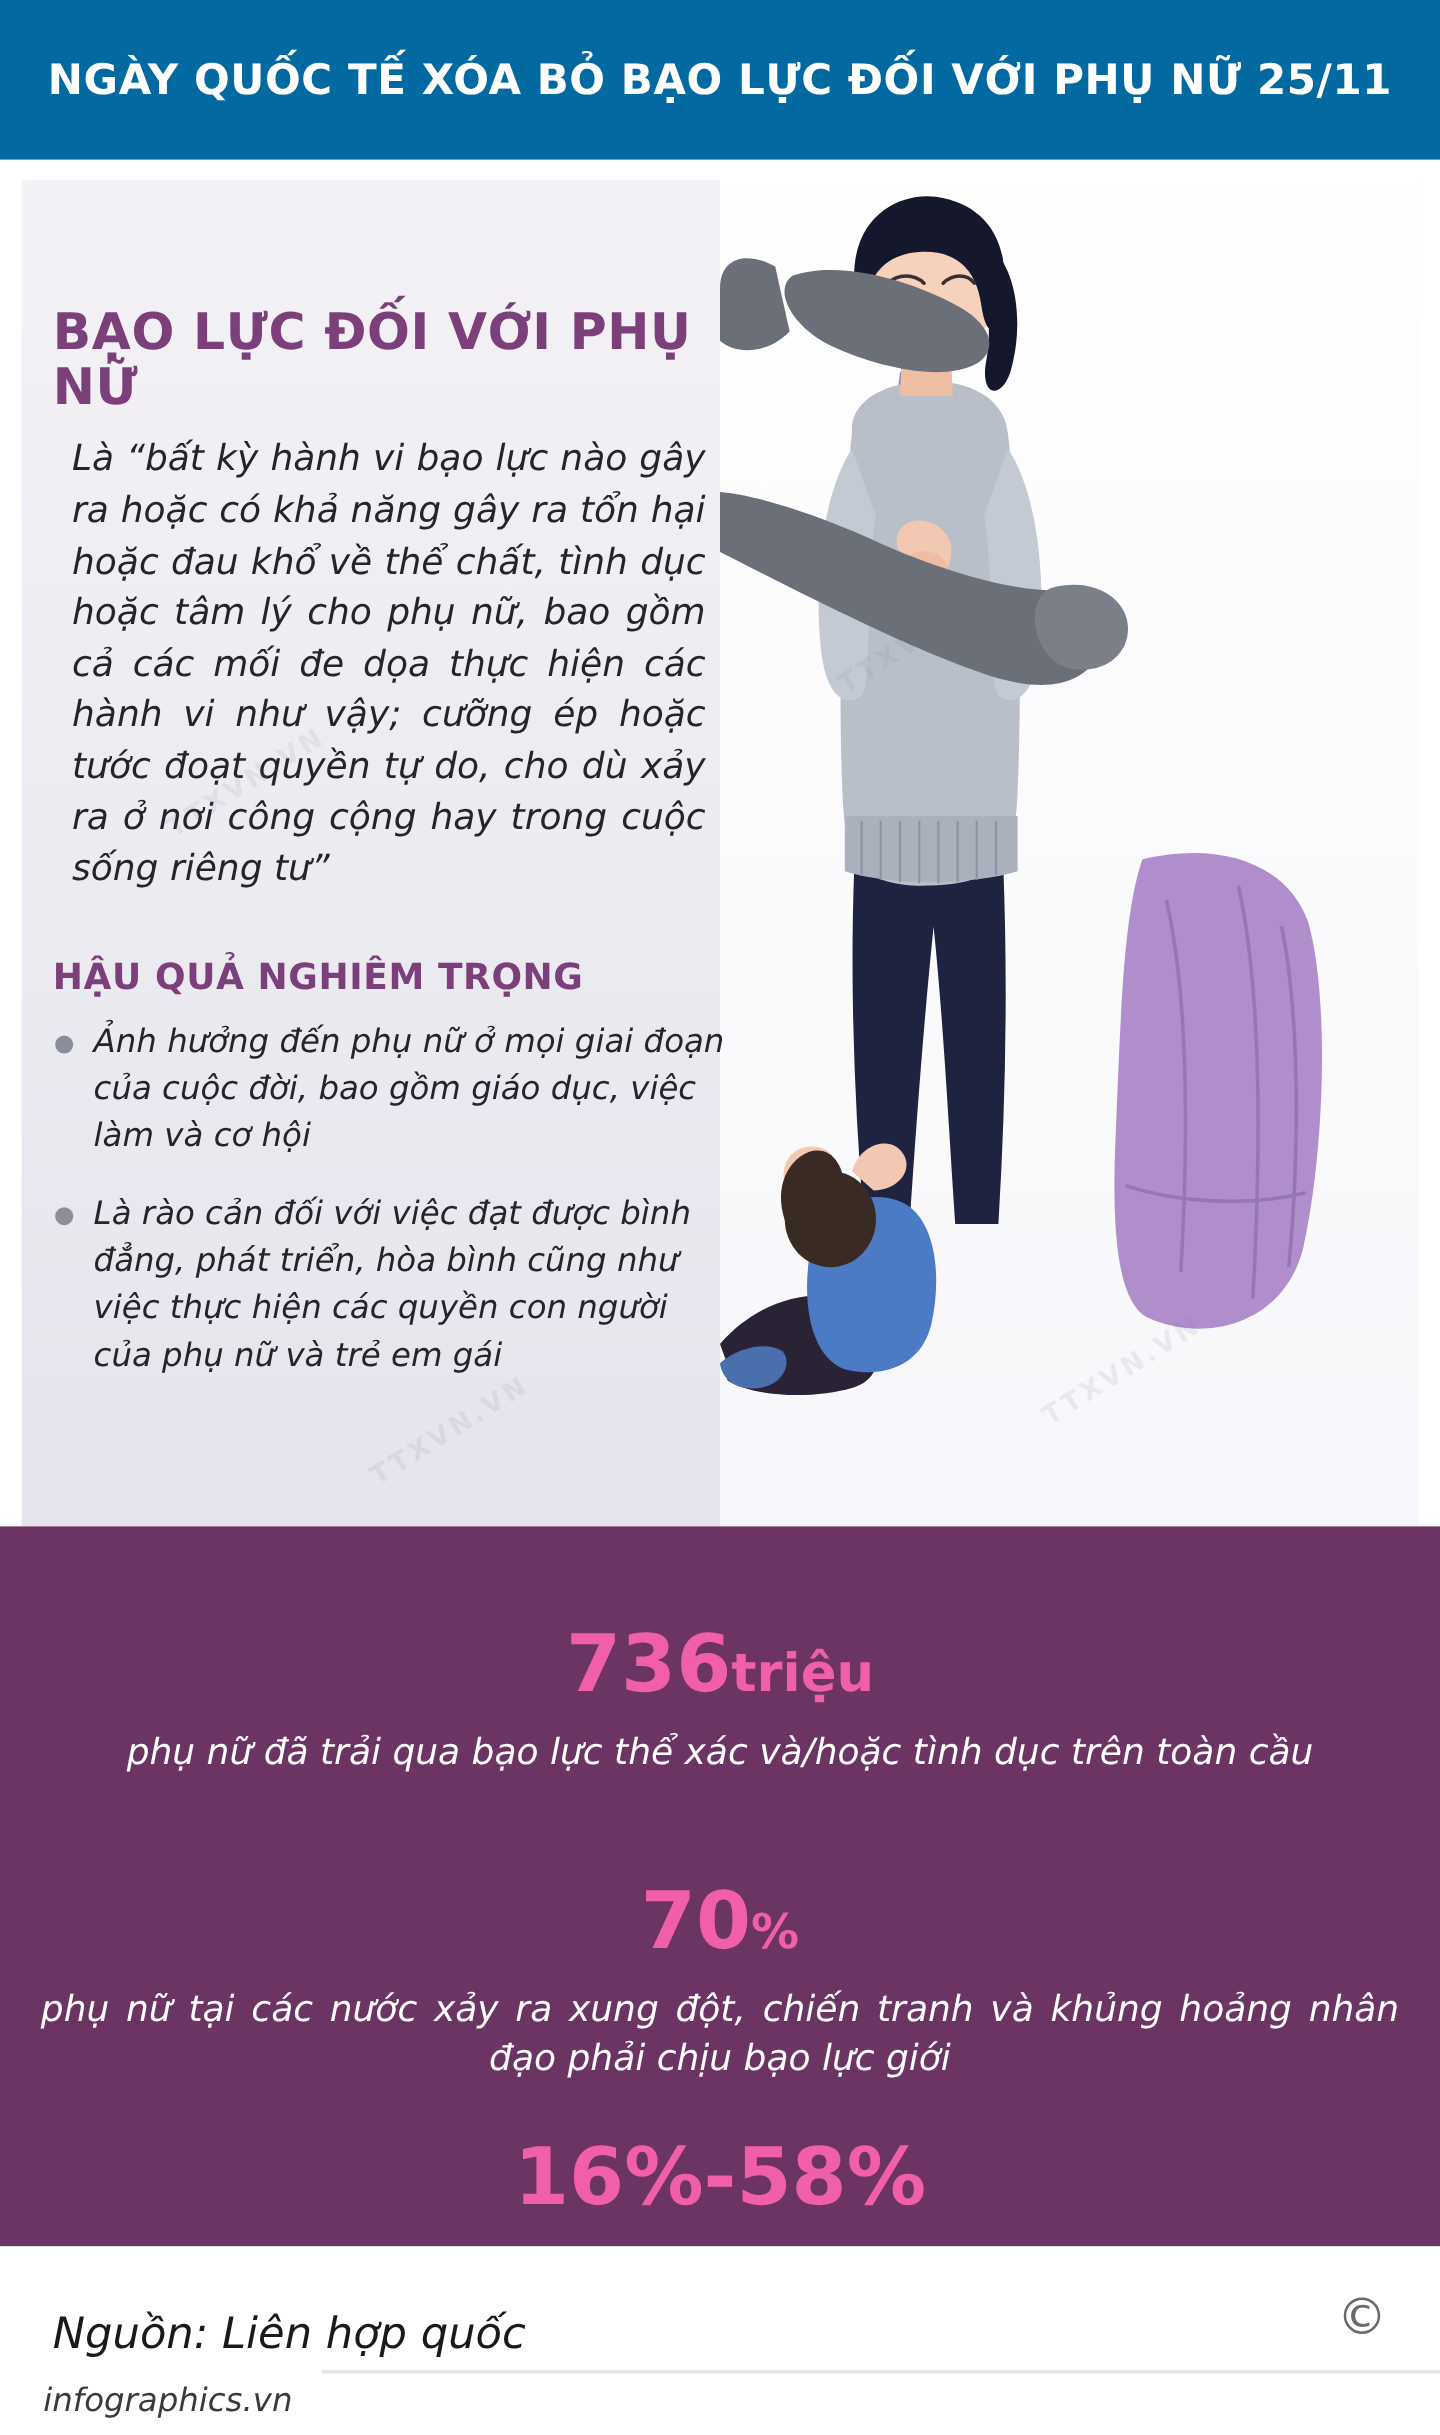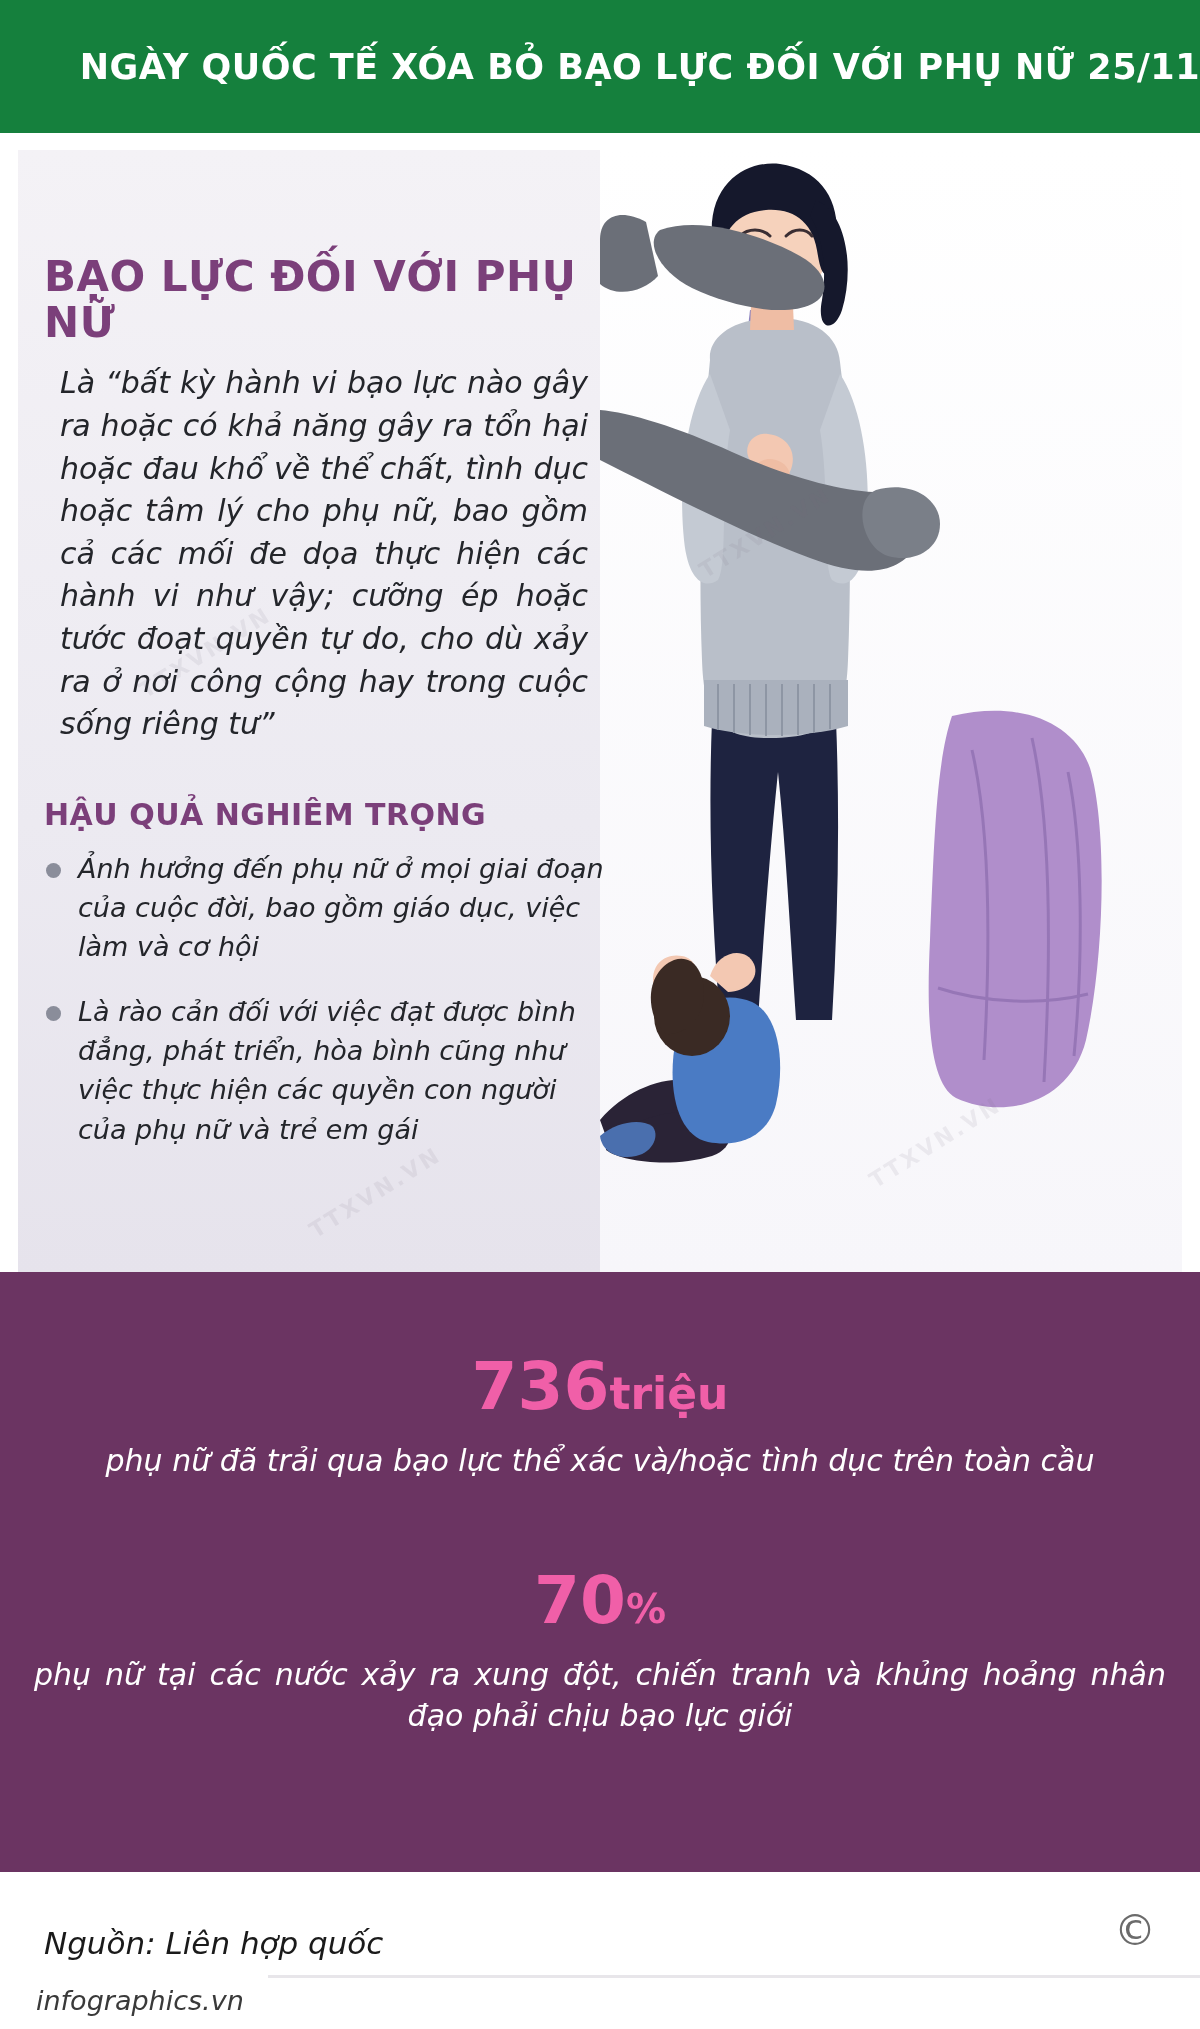--- a/index.html
+++ b/index.html
@@ -14,22 +14,22 @@
     height:2029px;
     background:#ffffff;
     overflow:hidden;
   }
 
   
   .header{
     position:absolute;
     left:0; top:0;
     width:1200px; height:133px;
-    background:#15803d;
-    display:flex; align-items:center; justify-content:flex-end;
+    background:#0369a1;
+    display:flex; align-items:center; justify-content:center;
   }
   .header-title{
     color:#ffffff;
     font-family:"DejaVu Sans", sans-serif;
     font-weight:bold;
     font-size:35px;
     letter-spacing:0.5px;
     text-align:center;
     white-space:nowrap;
   }
@@ -154,21 +154,21 @@
   .footer{
     position:absolute;
     left:0; top:1872px;
     width:1200px; height:157px;
     background:#ffffff;
   }
   .source{
     position:absolute;
     left:44px; top:1925px;
     color:#1a1a1a;
-    font-size:31px;
+    font-size:36px;
     font-style:italic;
   }
   .site-tag{
     position:absolute;
     left:0; top:1975px;
     width:268px; height:54px;
     background:#ffffff;
   }
   .site-tag-text{
     position:absolute;
@@ -342,20 +342,23 @@
     </div>
 
     <div class="stat">
       <div class="stat-value">
         <span>70</span><span class="unit">%</span>
       </div>
       <div class="stat-desc">phụ nữ tại các nước xảy ra xung đột, chiến tranh và khủng hoảng nhân đạo phải chịu bạo lực giới</div>
     </div>
 
     <div class="stat">
+      <div class="stat-value">
+        <span>16%-58%</span>
+      </div>
     </div>
 
   </div>
 
   <div class="footer"></div>
   <div class="source">Nguồn: Liên hợp quốc</div>
   <div class="footer-sep"></div>
   <div class="site-tag"></div>
   <div class="tag-notch"></div>
   <div class="site-tag-text">infographics.vn</div>

